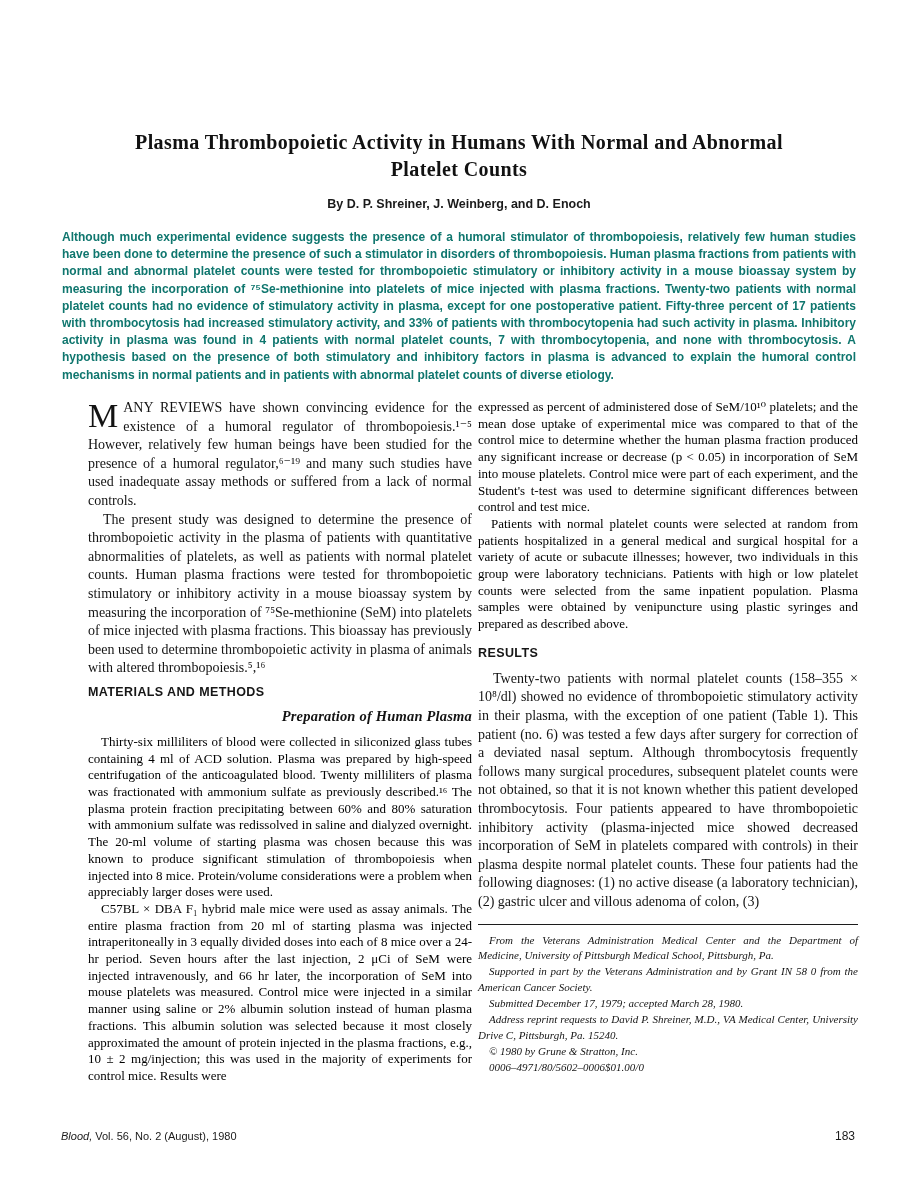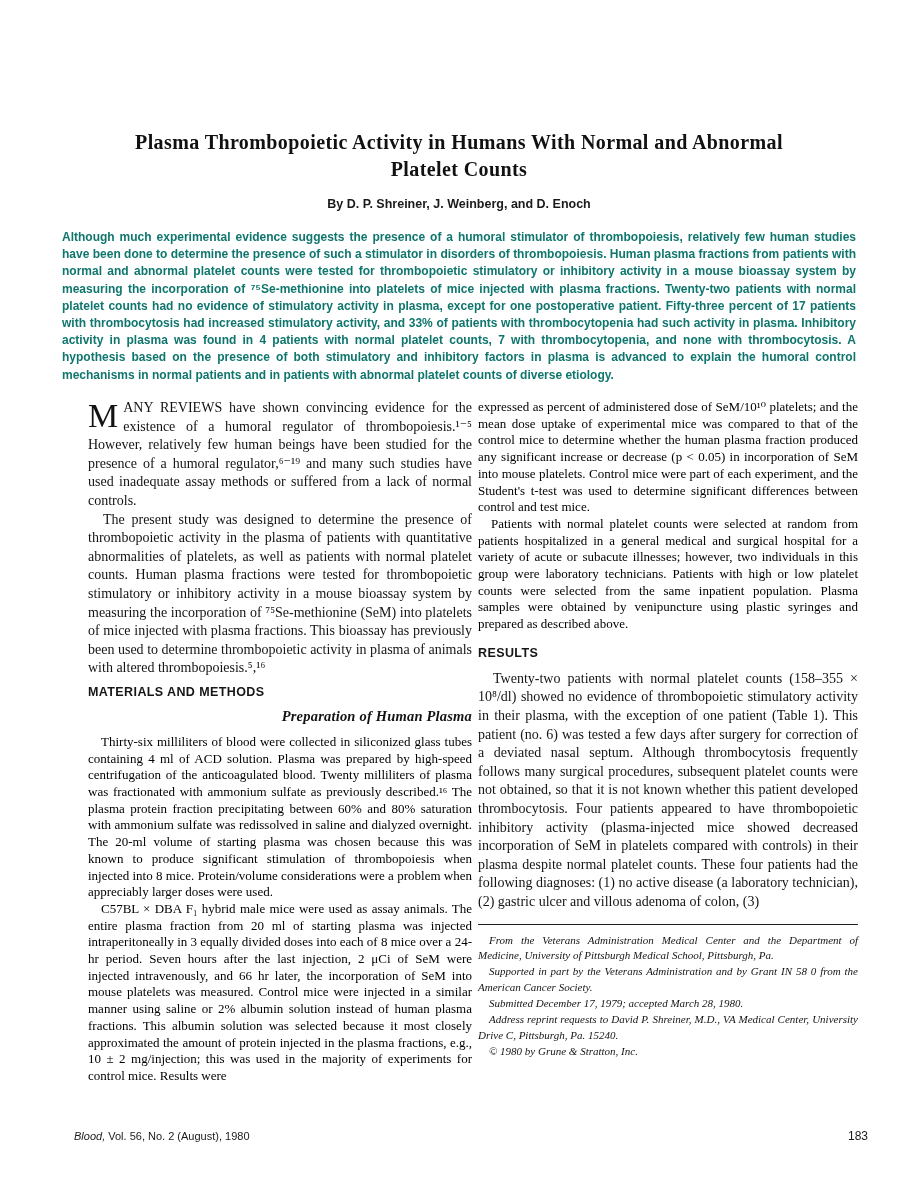--- a/index.html
+++ b/index.html
@@ -124,21 +124,21 @@
     line-height: 15.9px;
     text-align: justify;
     text-indent: 11px;
     color: #141414;
   }
 
   
   .page-footer {
     position: absolute;
     top: 1129px;
-    left: 74px;
+    left: 61px;
     width: 794px;
     display: flex;
     justify-content: space-between;
     align-items: baseline;
     font-family: "Liberation Sans", "DejaVu Sans", sans-serif;
     font-size: 11px;
     color: #1a1a1a;
     gap: 44px;
   }
   .journal-name { font-style: italic; }
@@ -171,20 +171,21 @@
     <h2 class="section-heading">RESULTS</h2>
     <p class="body-para indent">Twenty-two patients with normal platelet counts (158–355 × 10⁸/dl) showed no evidence of thrombopoietic stimulatory activity in their plasma, with the exception of one patient (Table 1). This patient (no. 6) was tested a few days after surgery for correction of a deviated nasal septum. Although thrombocytosis frequently follows many surgical procedures, subsequent platelet counts were not obtained, so that it is not known whether this patient developed thrombocytosis. Four patients appeared to have thrombopoietic inhibitory activity (plasma-injected mice showed decreased incorporation of SeM in platelets compared with controls) in their plasma despite normal platelet counts. These four patients had the following diagnoses: (1) no active disease (a laboratory technician), (2) gastric ulcer and villous adenoma of colon, (3)</p>
 
     <div class="footnote-block">
       <hr class="footnote-rule">
       <p class="footnote">From the Veterans Administration Medical Center and the Department of Medicine, University of Pittsburgh Medical School, Pittsburgh, Pa.</p>
       <p class="footnote">Supported in part by the Veterans Administration and by Grant IN 58 0 from the American Cancer Society.</p>
       <p class="footnote">Submitted December 17, 1979; accepted March 28, 1980.</p>
       <p class="footnote">Address reprint requests to David P. Shreiner, M.D., VA Medical Center, University Drive C, Pittsburgh, Pa. 15240.</p>
       <p class="footnote">© 1980 by Grune &amp; Stratton, Inc.</p>
+      <p class="footnote">0006–4971/80/5602–0006$01.00/0</p>
     </div>
   </section>
 
   <footer class="page-footer">
     <div class="footer-left">
       <span class="journal-name">Blood,</span><span> Vol. 56, No. 2 (August), 1980</span>
     </div>
     <div class="footer-page-number">183</div>
   </footer>
 

